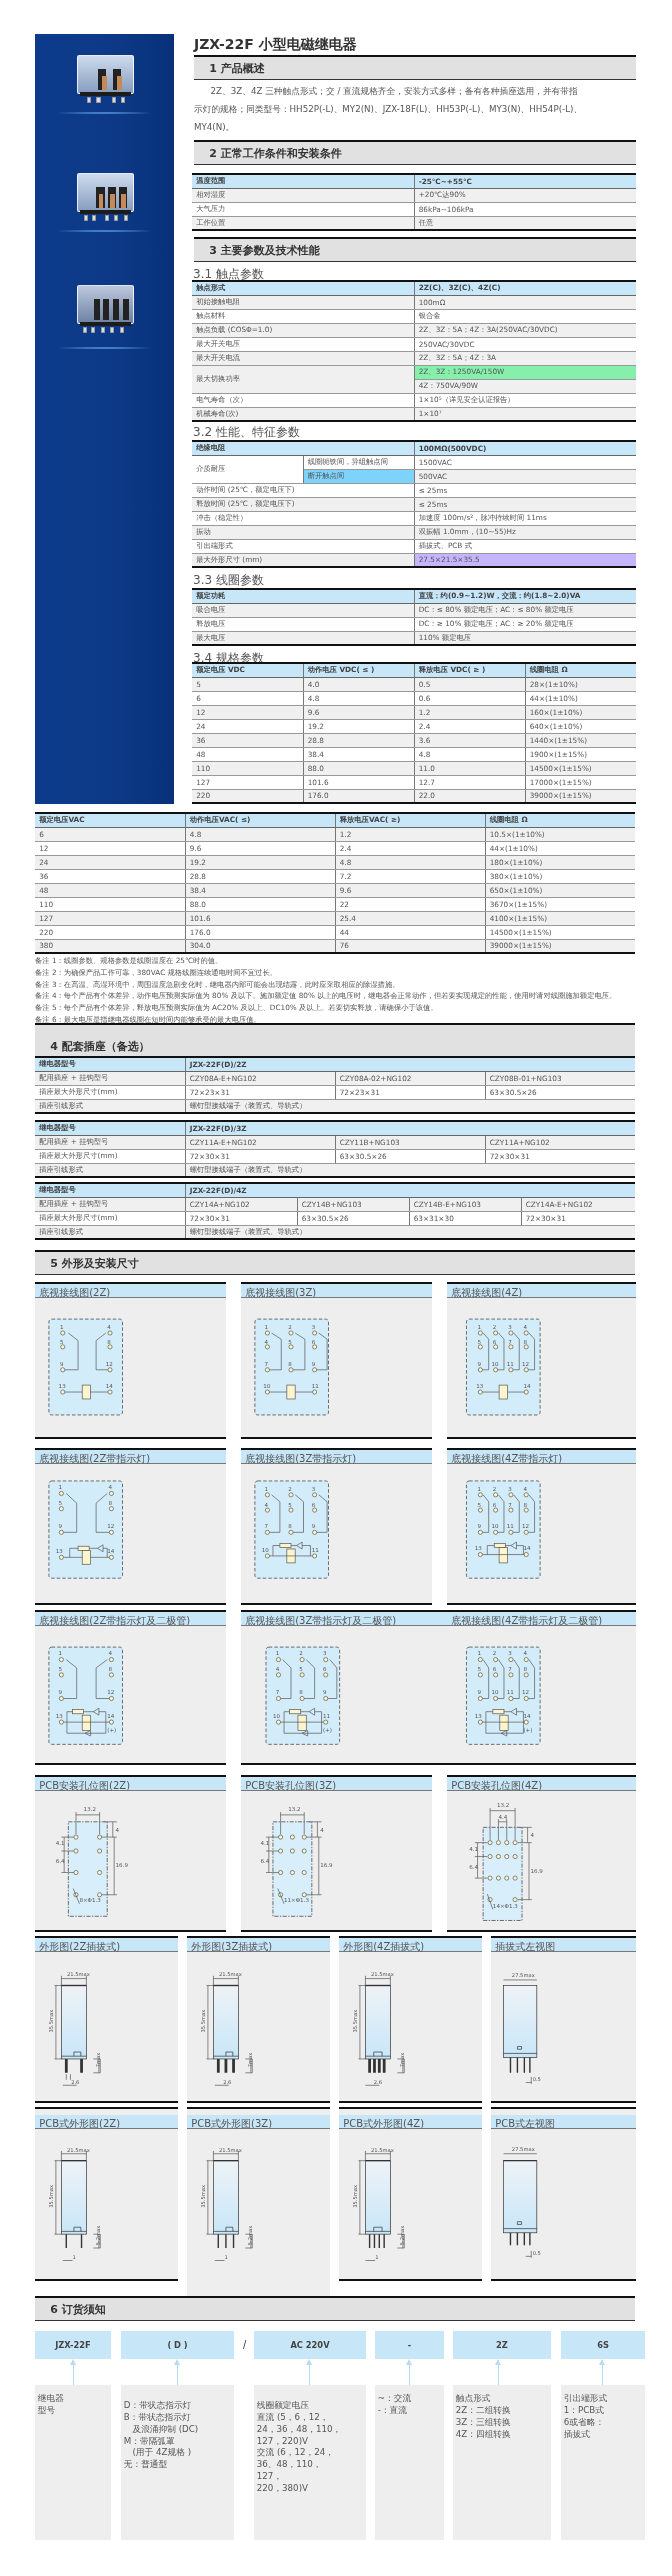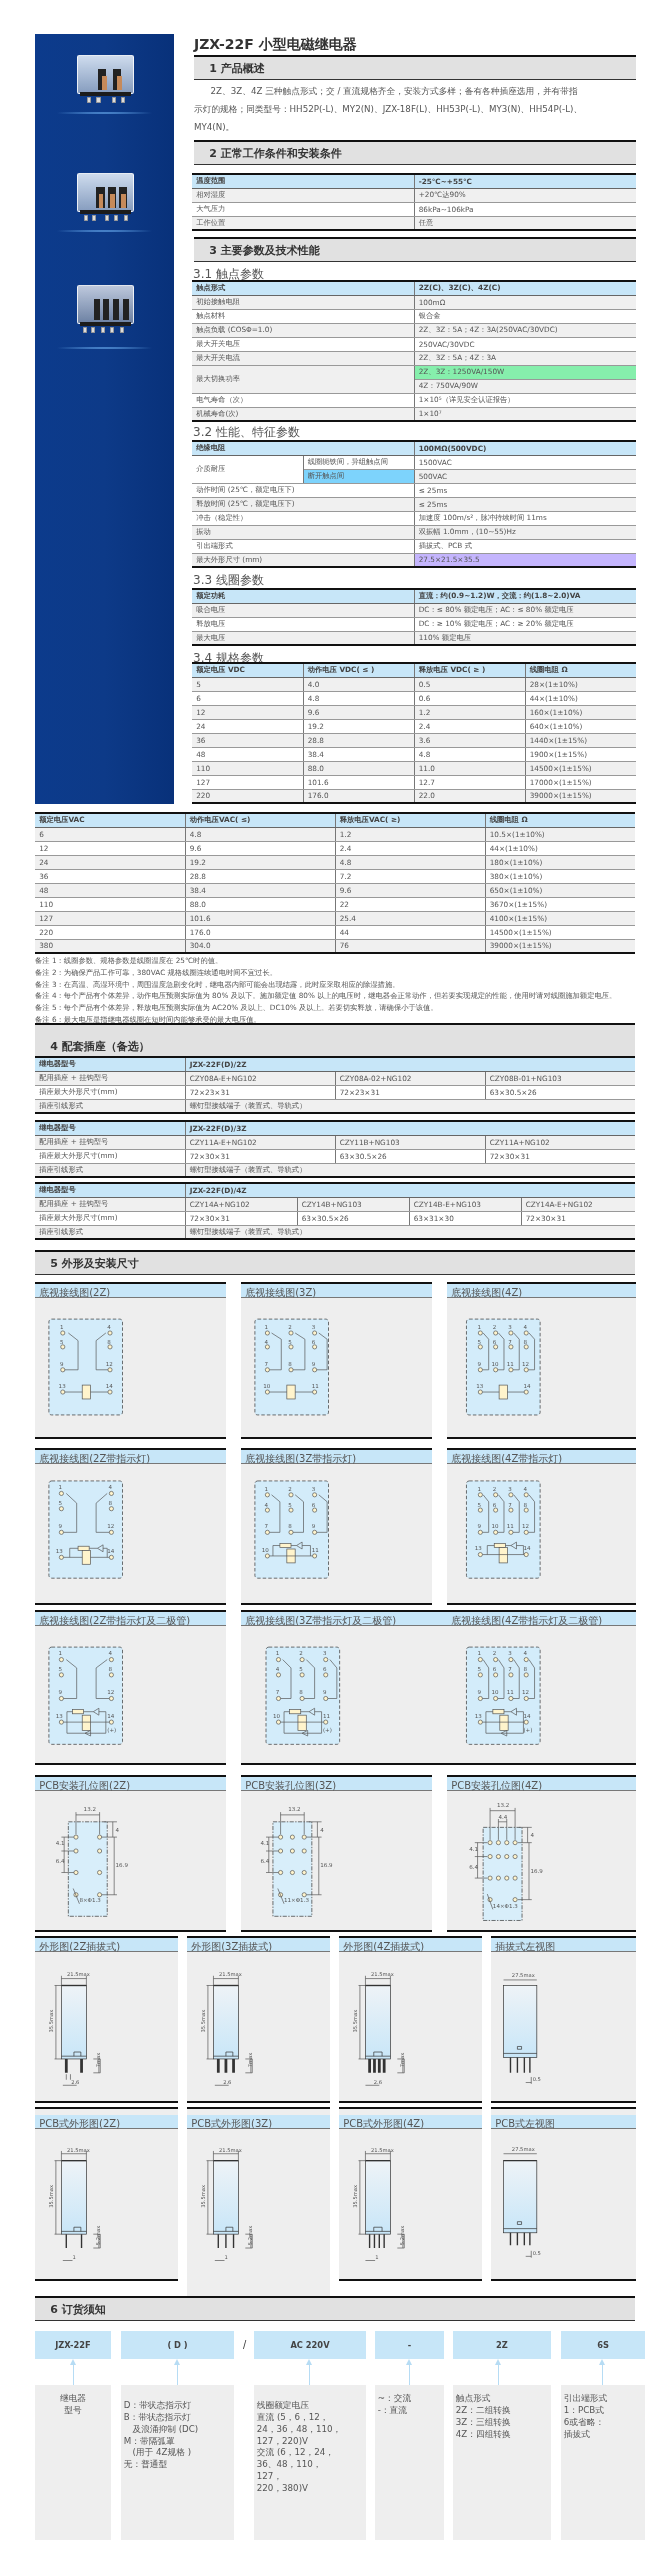--- a/index.html
+++ b/index.html
@@ -989,21 +989,21 @@
 <div class="order-top" style="left:453px;width:98px">2Z</div>
 <div class="order-top" style="left:561px;width:84px">6S</div>
 
 <div class="arrow" style="left:73px"></div>
 <div class="arrow" style="left:177px"></div>
 <div class="arrow" style="left:309px"></div>
 <div class="arrow" style="left:409px"></div>
 <div class="arrow" style="left:498px"></div>
 <div class="arrow" style="left:602px"></div>
 
-<div class="order-bot" style="left:35px;width:76px;top:2385px;height:155px;text-align:center">
+<div class="order-bot" style="left:35px;width:76px;top:2385px;height:155px;">
   <div>继电器</div>
     <div>型号</div>
 </div>
 <div class="order-bot" style="left:121px;width:113px;top:2385px;height:155px;padding-top:15.3px">
   <div>D：带状态指示灯</div>
     <div>B：带状态指示灯</div>
     <div>　及浪涌抑制 (DC)</div>
     <div>M：带隔弧罩</div>
     <div>　(用于 4Z规格 )</div>
     <div>无：普通型</div>

